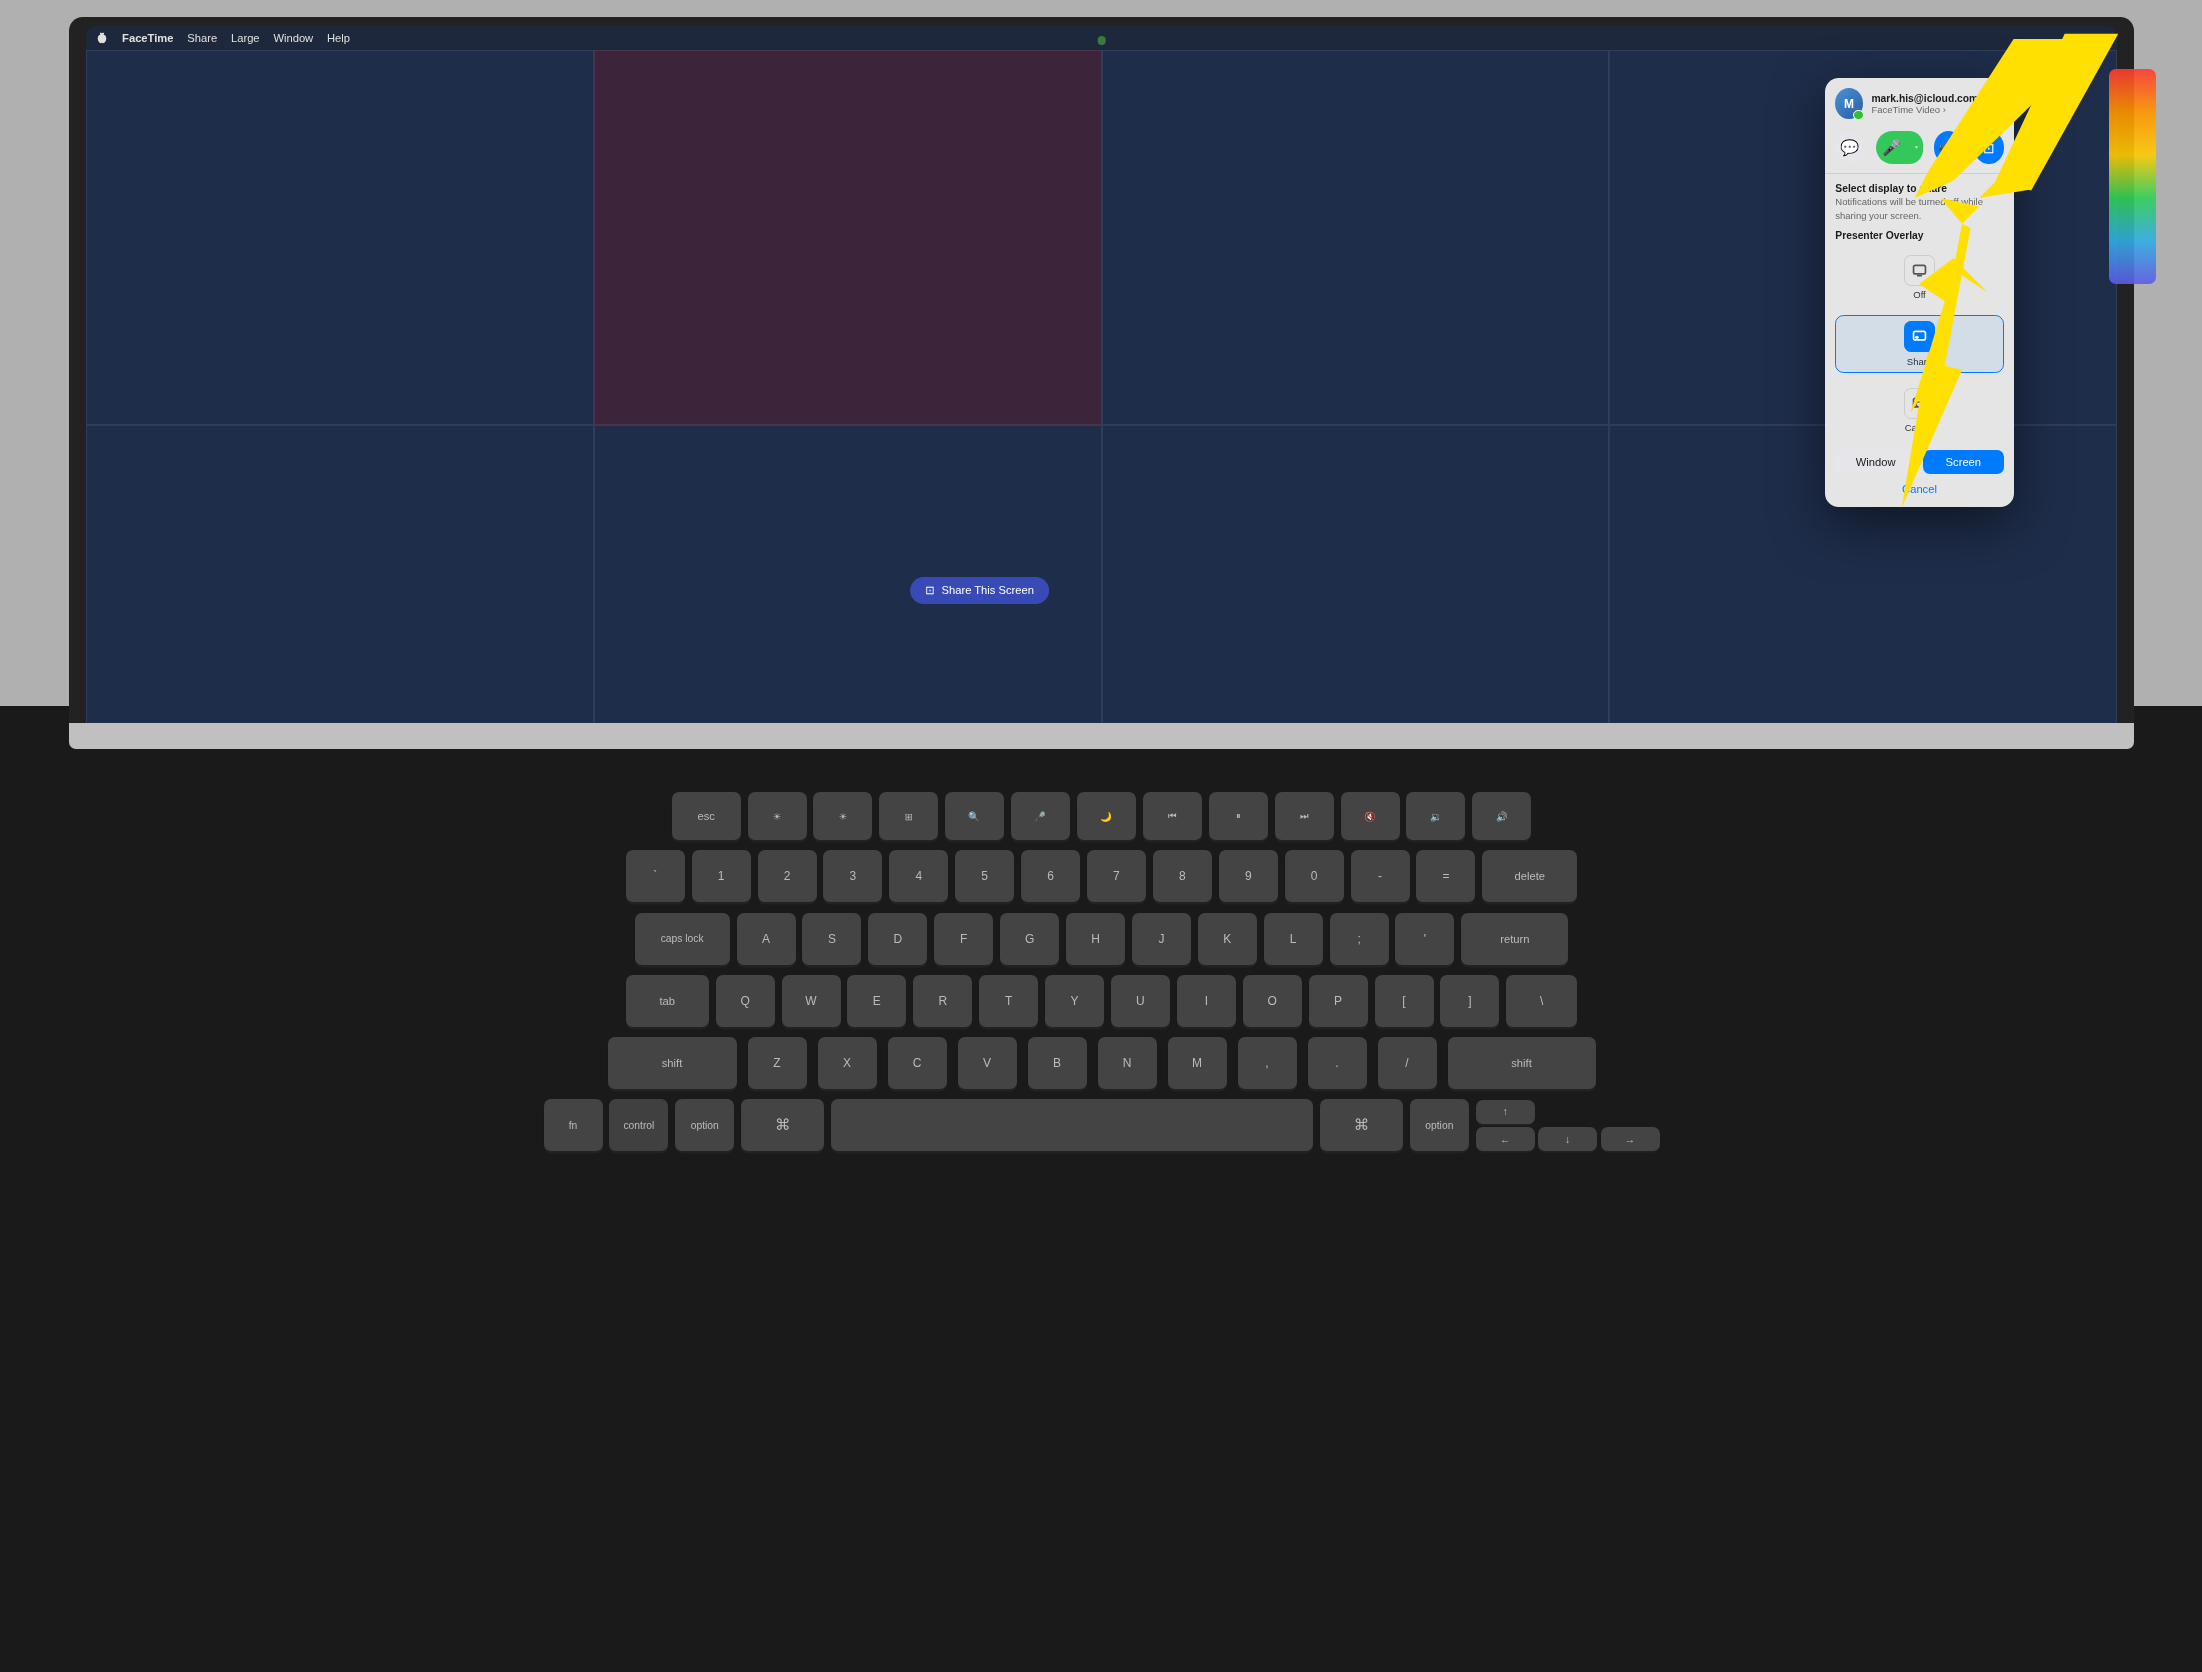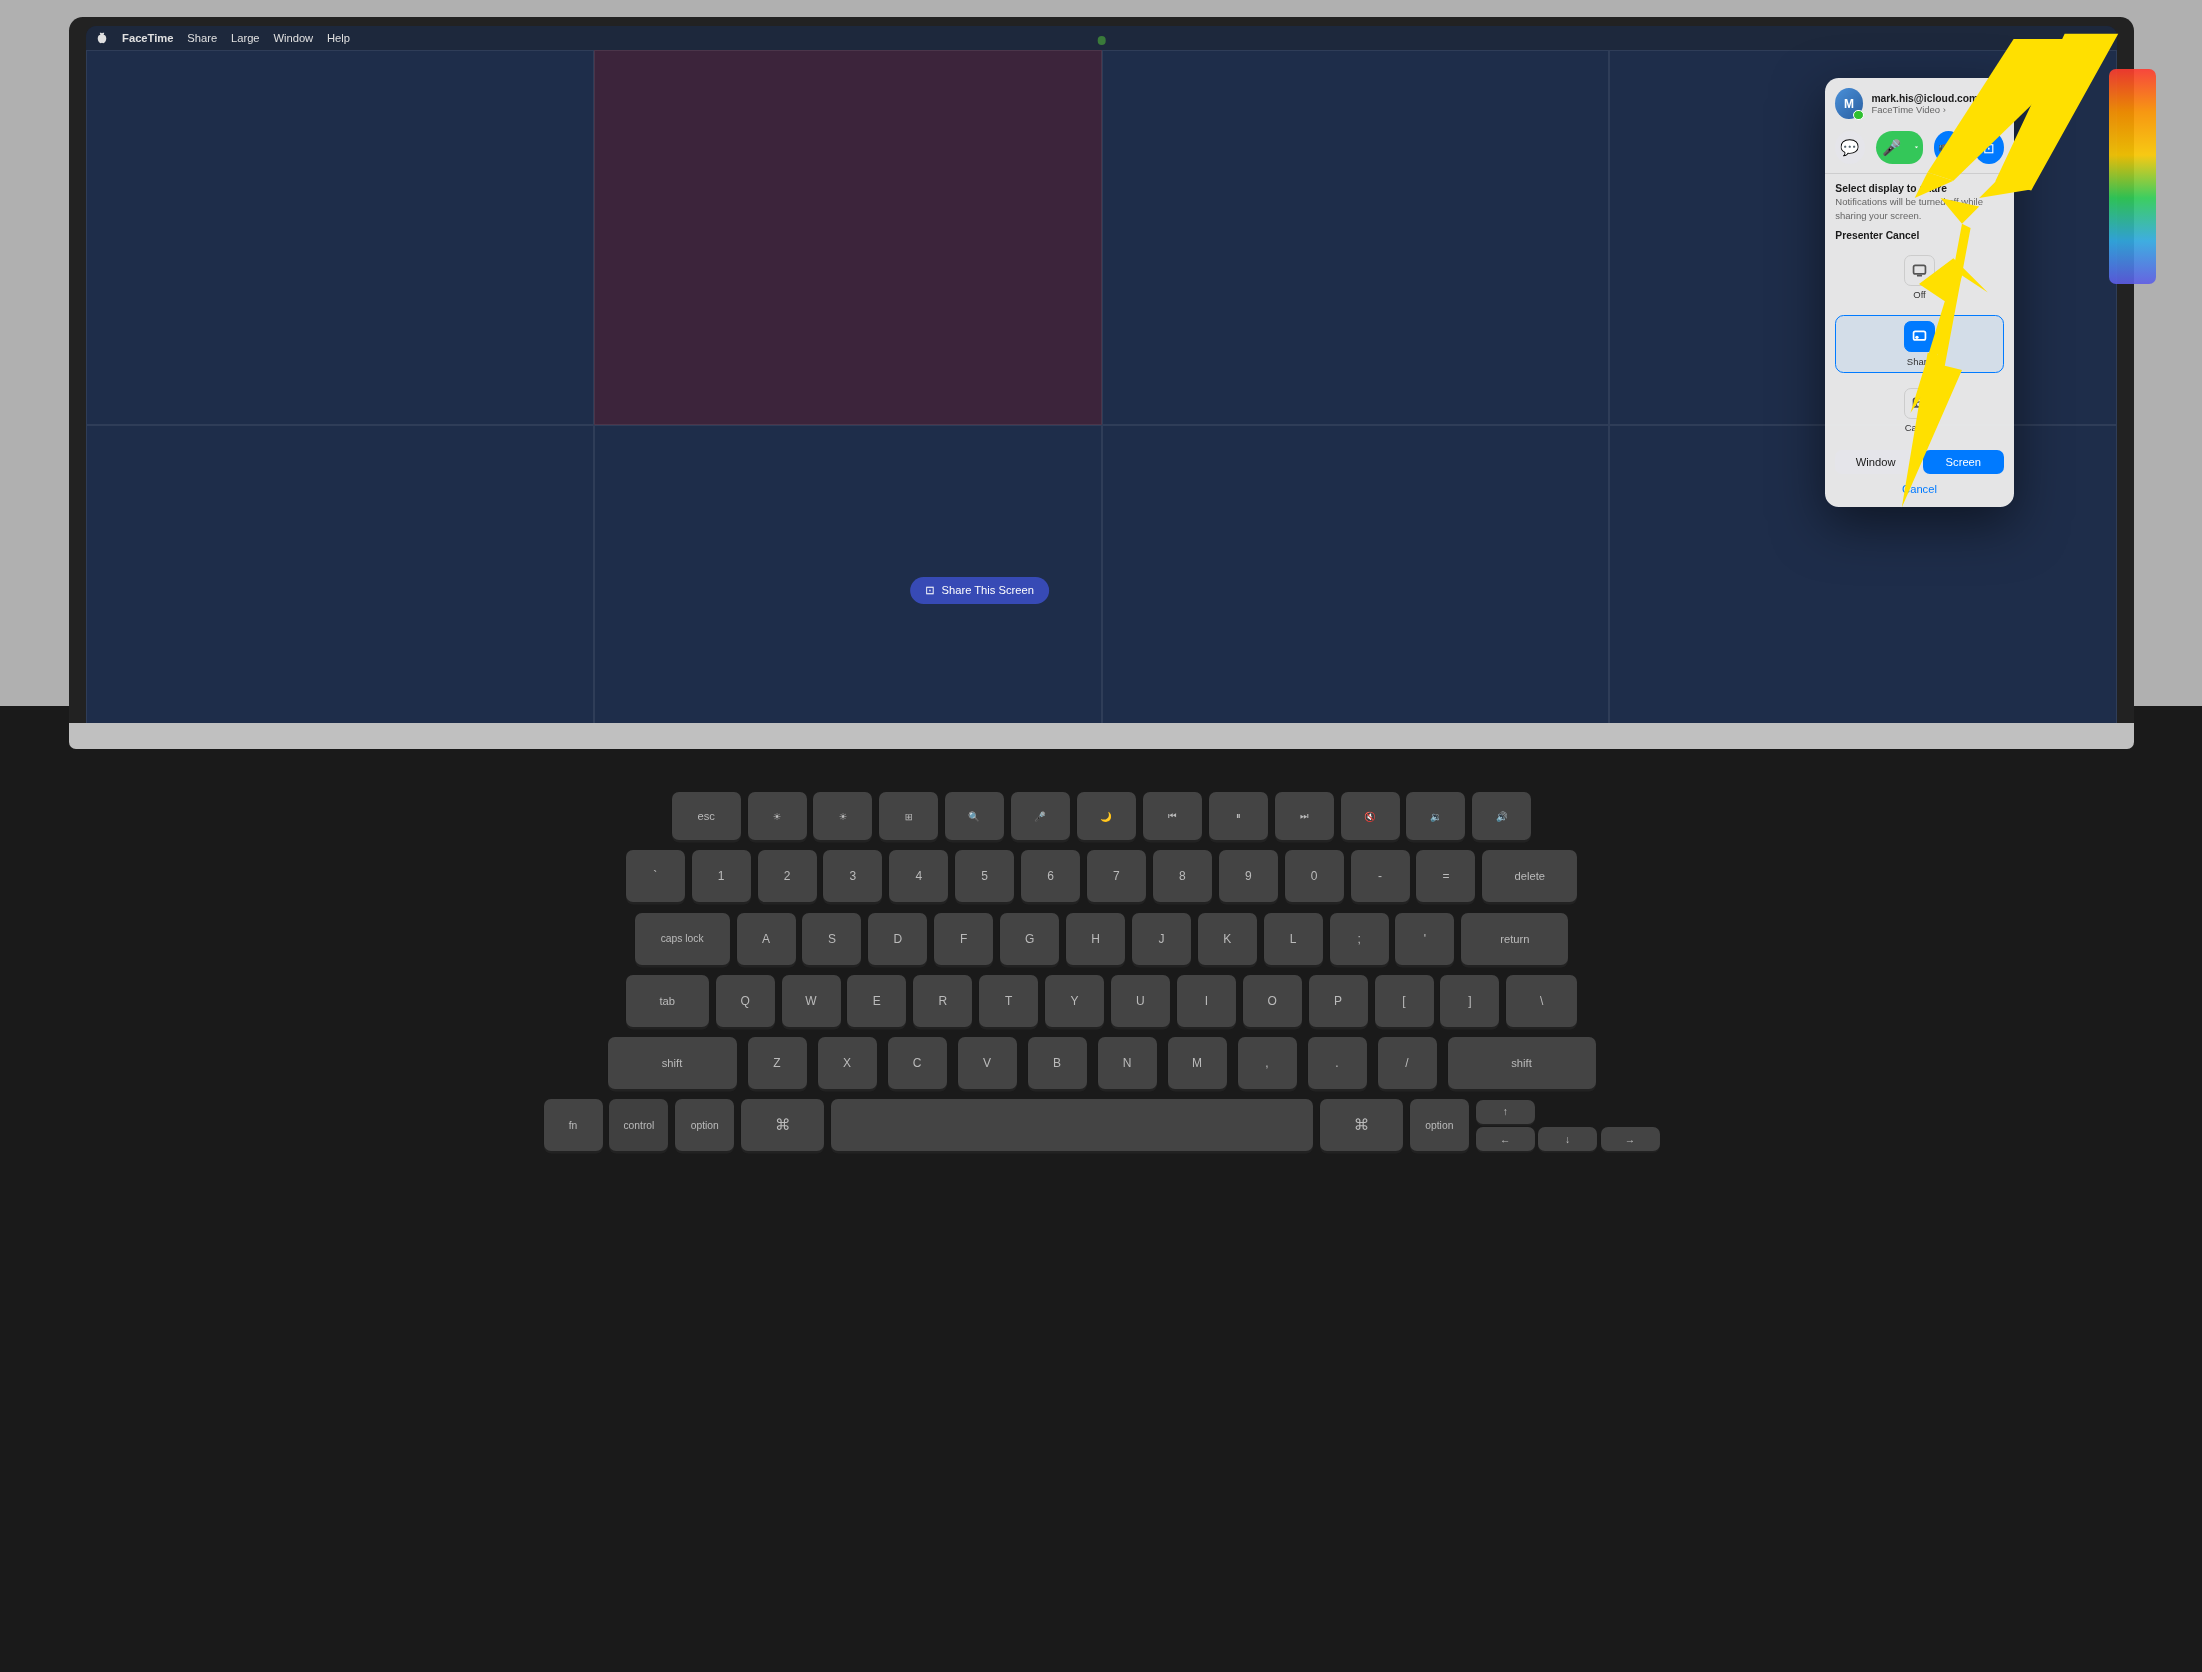--- a/index.html
+++ b/index.html
@@ -479,21 +479,21 @@
         </div>
       </div>
       <button class="toolbar-btn video">📹</button>
       <button class="toolbar-btn screen-share" style="font-size:13.8px;">⊡</button>
     </div>
 
     <div class="popup-body">
       <div class="select-display-title">Select display to share</div>
       <div class="select-display-desc">Notifications will be turned off while sharing your screen.</div>
 
-      <div class="presenter-overlay-title">Presenter Cancel</div>
+      <div class="presenter-overlay-title">Presenter Overlay</div>
 
       <div class="overlay-options">
         <div class="overlay-option">
           <div class="overlay-option-icon">
             <svg width="17" height="17" viewBox="0 0 20 20" fill="none" stroke="#555" stroke-width="2">
               <rect x="3" y="4" width="14" height="10" rx="2"></rect>
               <line x1="7" y1="16" x2="13" y2="16"></line>
             </svg>
           </div>
           <span class="overlay-option-label">Off</span>

